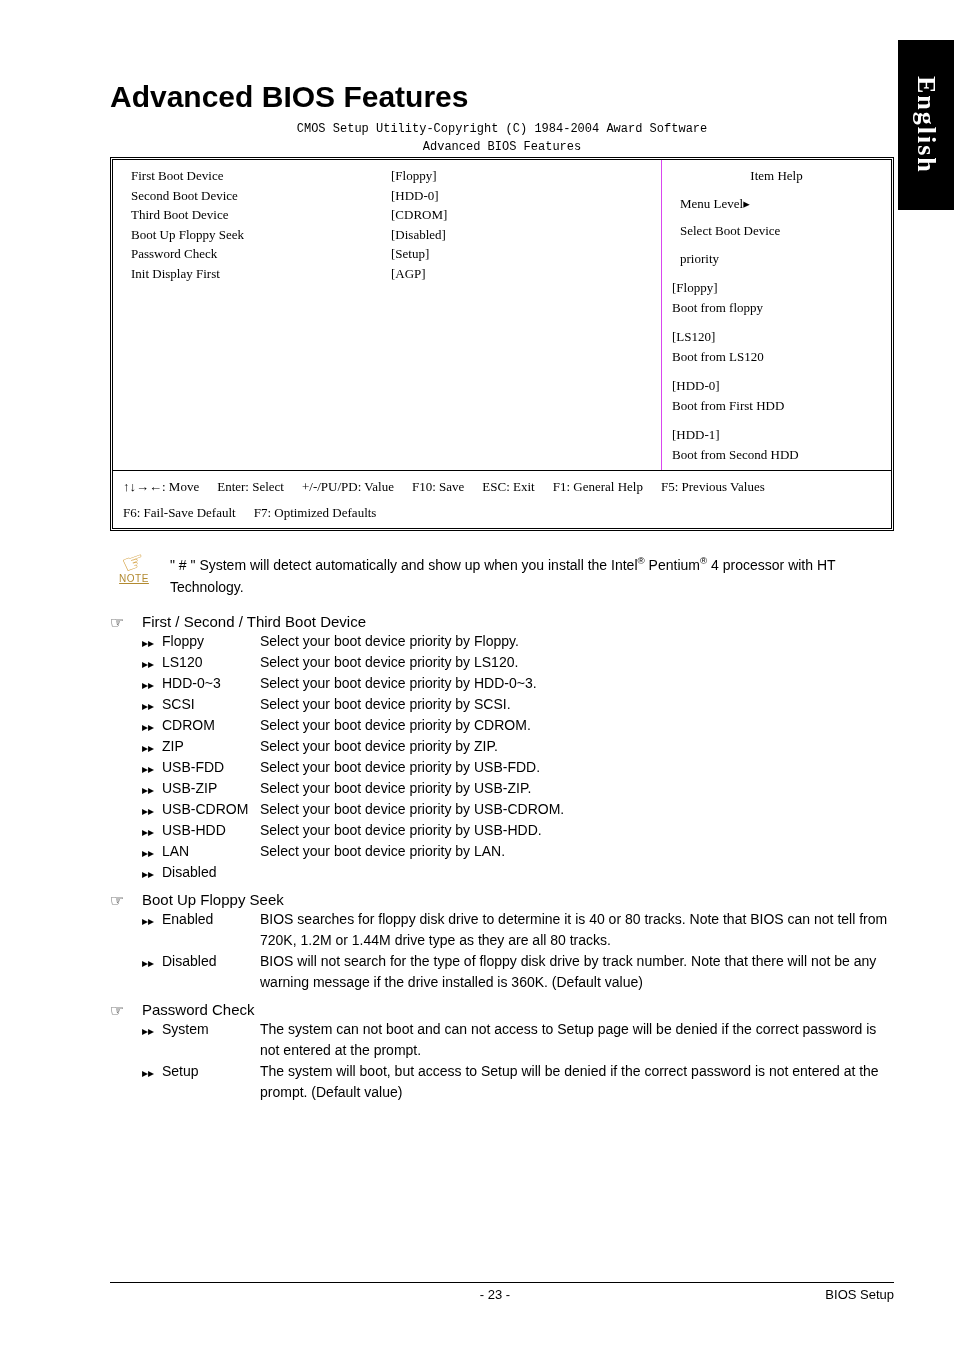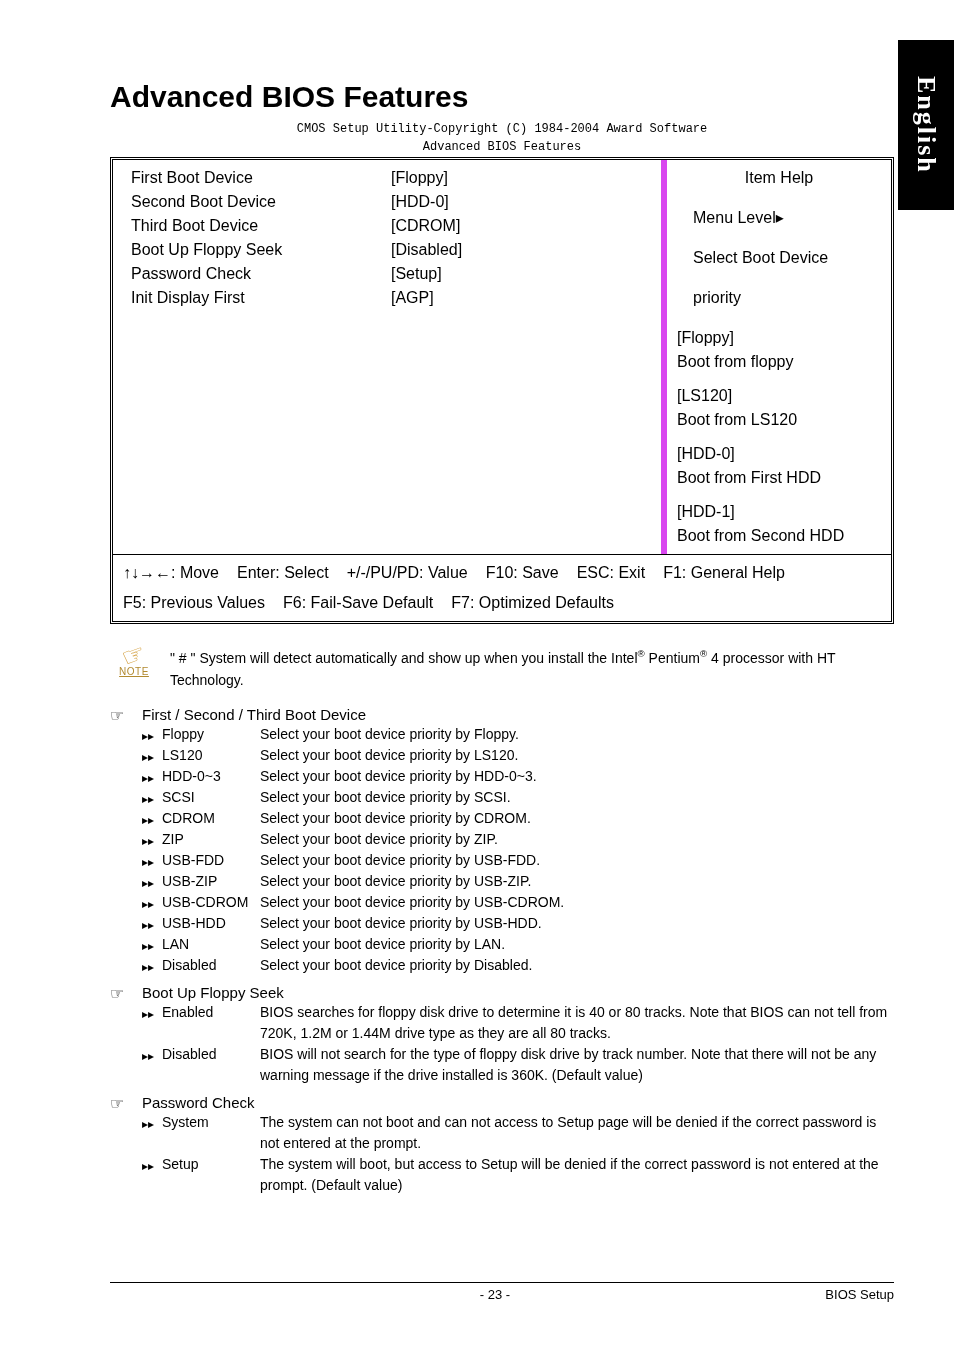--- a/index.html
+++ b/index.html
@@ -43,42 +43,42 @@
   }
   .bios-header {
     font-family: "Courier New", monospace;
     font-size: 12px;
     text-align: center;
     line-height: 1.3;
     margin-bottom: 2px;
   }
   .bios-box {
     border: 3px double #000;
-    font-family: Liberation Sans, sans-serif;
-    font-size: 16px;
+    font-family: Liberation Serif, serif;
+    font-size: 13px;
     line-height: 1.5;
   }
   .bios-top {
     display: flex;
     border-bottom: 1px solid #000;
   }
   .bios-left {
     flex: 1;
     padding: 6px 10px 40px 18px;
   }
   .bios-right {
     width: 230px;
-    border-left: 6px solid #d946ef;
+    border-left: 1px solid #d946ef;
     padding: 6px 10px;
   }
   .bios-row { display: flex; }
   .bios-label { width: 260px; }
   .bios-value {}
   .help-title { text-align: center; }
-  .help-line { margin: 16px; }
+  .help-line { margin: 8px; }
   .help-block { margin-top: 10px; }
   .bios-footer {
     padding: 6px 10px;
     display: flex;
     flex-wrap: wrap;
     justify-content: flex-start;
     gap: 6px 18px;
   }
   .bios-footer span { white-space: nowrap; }
 
@@ -320,21 +320,20 @@
           <span class="opt-desc">Select your boot device priority by USB-HDD.</span>
         </div>
         <div class="opt-row">
           <span class="opt-bullet">▸▸</span>
           <span class="opt-name">LAN</span>
           <span class="opt-desc">Select your boot device priority by LAN.</span>
         </div>
         <div class="opt-row">
           <span class="opt-bullet">▸▸</span>
           <span class="opt-name">Disabled</span>
-          <span class="opt-desc">Select your boot device priority by Disabled.</span>
         </div>
       </div>
   </div>
 
   <div class="section">
     <div class="sect-head">
       <span class="hand">☞</span>
       <span class="sect-title">Boot Up Floppy Seek</span>
     </div>
     <div class="sect-body">

